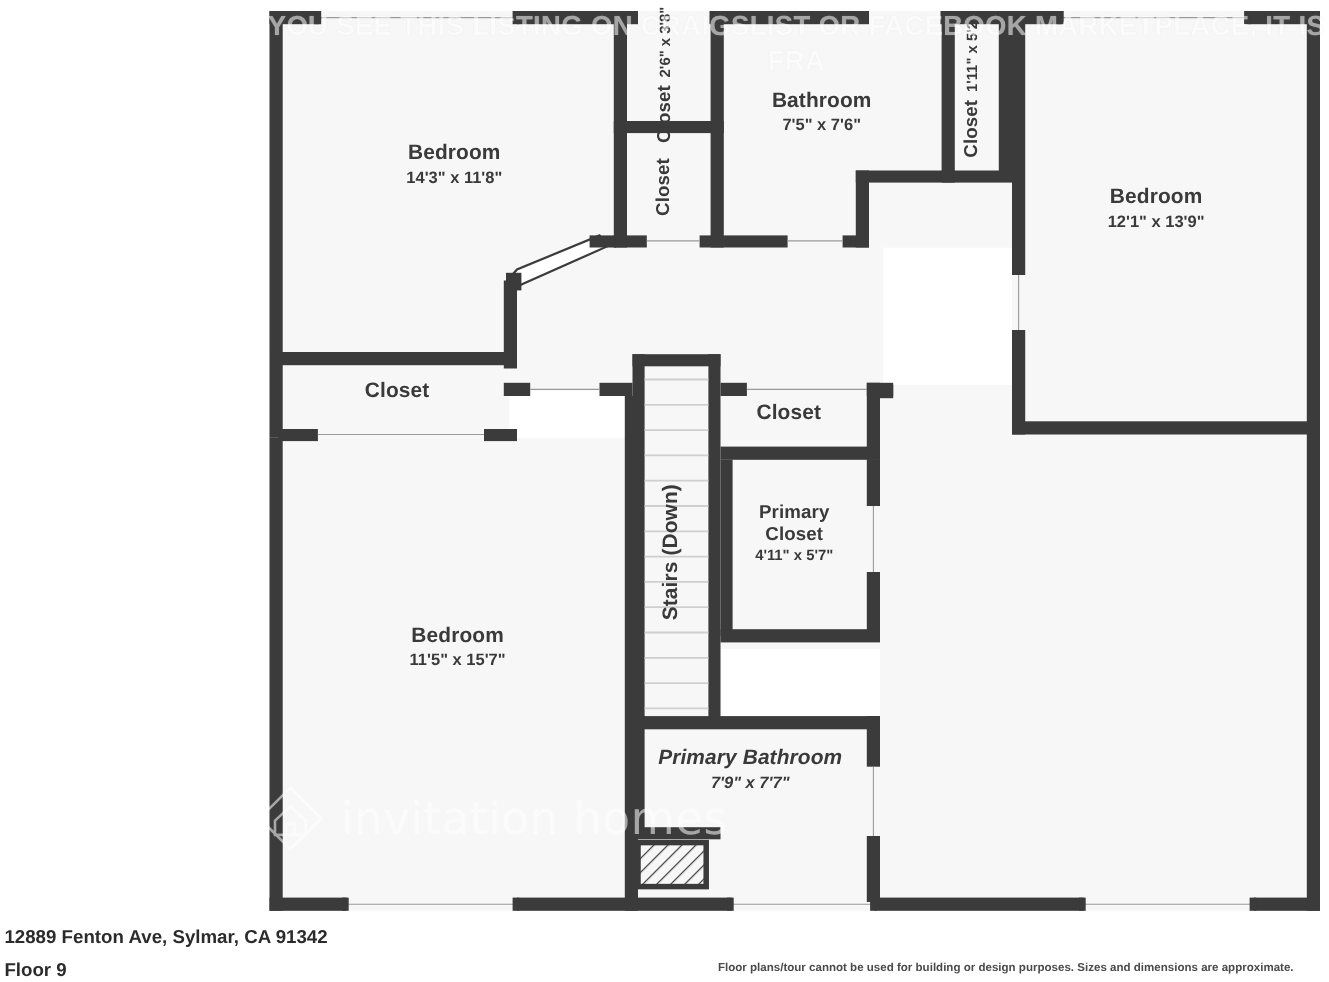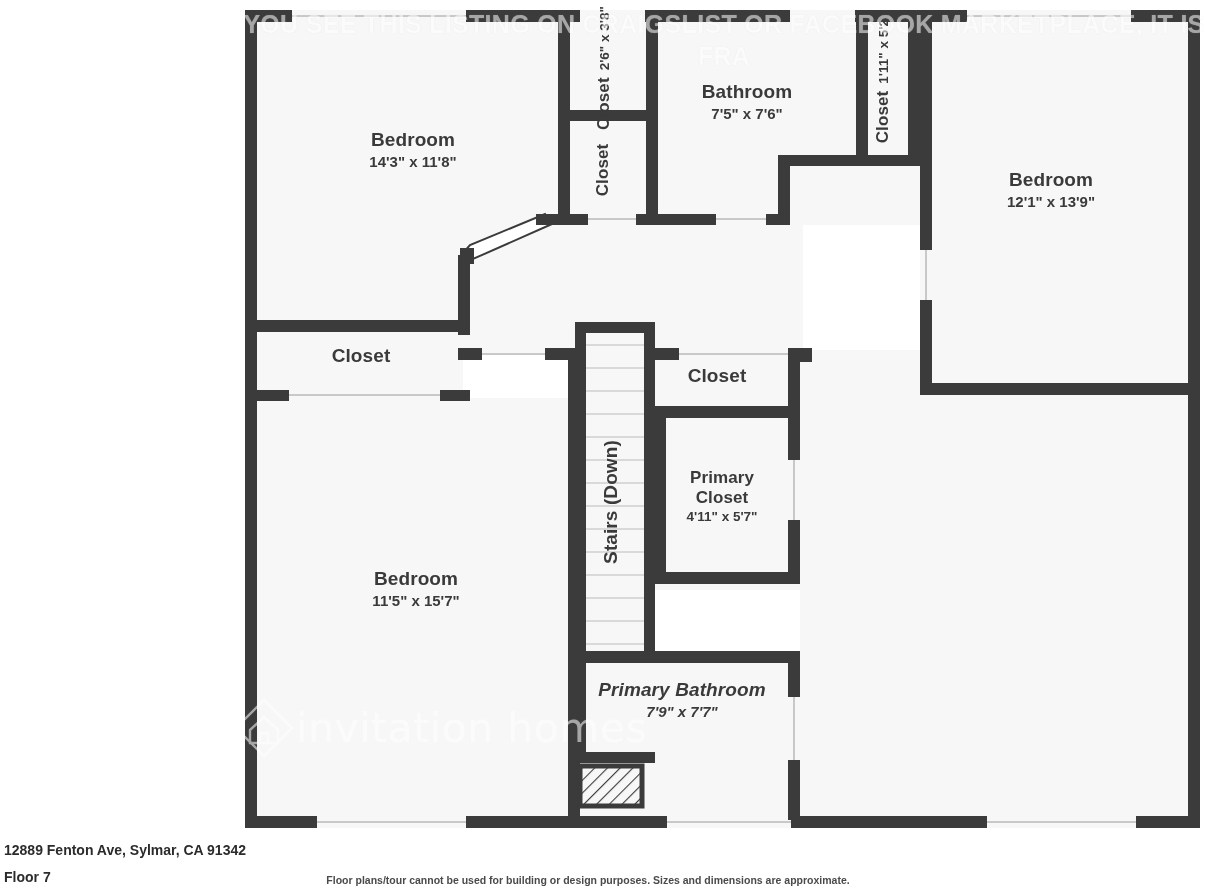--- a/index.html
+++ b/index.html
@@ -78,55 +78,55 @@
     line-height: 1.28;
     letter-spacing: .3px;
     pointer-events: none;
     text-shadow: 0 0 1px rgba(200,200,200,.8);
   }
   .wm-banner .wm-l2 { display: block; }
 
   .wm-logo {
     position: absolute;
     left: 232px;
-    top: 696px;
+    top: 712px;
     display: flex;
     align-items: center;
-    gap: 0;
+    gap: 14px;
     opacity: .55;
     pointer-events: none;
   }
   .wm-logo .wm-mark { width: 64px; height: 64px; }
   .wm-logo .wm-text {
     font-size: 41px;
     color: #ffffff;
     letter-spacing: .5px;
     line-height: 1;
     font-family: "DejaVu Sans", sans-serif;
   }
 
   
   .addr-block {
     position: absolute;
     left: 4px;
     top: 843px;
-    font-size: 14px;
+    font-size: 17px;
     font-weight: bold;
     color: #2b2b2b;
     line-height: 1.0;
   }
   .addr-block .addr-line2 {
     margin-top: 13px;
   }
   .disclaimer {
     position: absolute;
     left: 0;
     top: 874px;
     width: 1176px;
-    text-align: center;
+    text-align: right;
     font-size: 10.5px;
     font-weight: bold;
     color: #4a4a4a;
   }
 </style>
 </head>
 <body>
 
 <div id="plan-stage">
 
@@ -356,21 +356,21 @@
   <div class="room-label flat" style="left:717px; top:376px;">
     <div class="rl-name">Closet</div>
   </div>
 
   <div class="room-label stacked-rot" style="left:611px; top:502px;">
     <div class="rl-inline">
       <span class="rl-name">Stairs (Down)</span>
     </div>
   </div>
 
-  <div class="room-label flat small" style="left:722px; top:497px; white-space:normal; width:120px;">
+  <div class="room-label flat small" style="left:722px; top:485px; white-space:normal; width:120px;">
     <div class="rl-name" style="line-height:1.16;">Primary Closet</div>
     <div class="rl-dims">4'11" x 5'7"</div>
   </div>
 
   <div class="room-label flat" style="left:416px; top:589px;">
     <div class="rl-name">Bedroom</div>
     <div class="rl-dims">11'5" x 15'7"</div>
   </div>
 
   <div class="room-label flat" style="left:682px; top:700px;font-style:italic;">
@@ -390,16 +390,16 @@
         <path d="M18 34 L32 21 L46 34 L46 47 L18 47 Z"></path>
         <path d="M28 47 L28 37 L36 37 L36 47"></path>
       </svg>
     </span>
     <span class="wm-text">invitation homes</span>
   </div>
 </div>
 
 <div class="addr-block">
   <div>12889 Fenton Ave, Sylmar, CA 91342</div>
-  <div class="addr-line2">Floor 7</div>
+  <div class="addr-line2">Floor 9</div>
 </div>
 
 <div class="disclaimer">Floor plans/tour cannot be used for building or design purposes. Sizes and dimensions are approximate.</div>
 
 </body></html>

